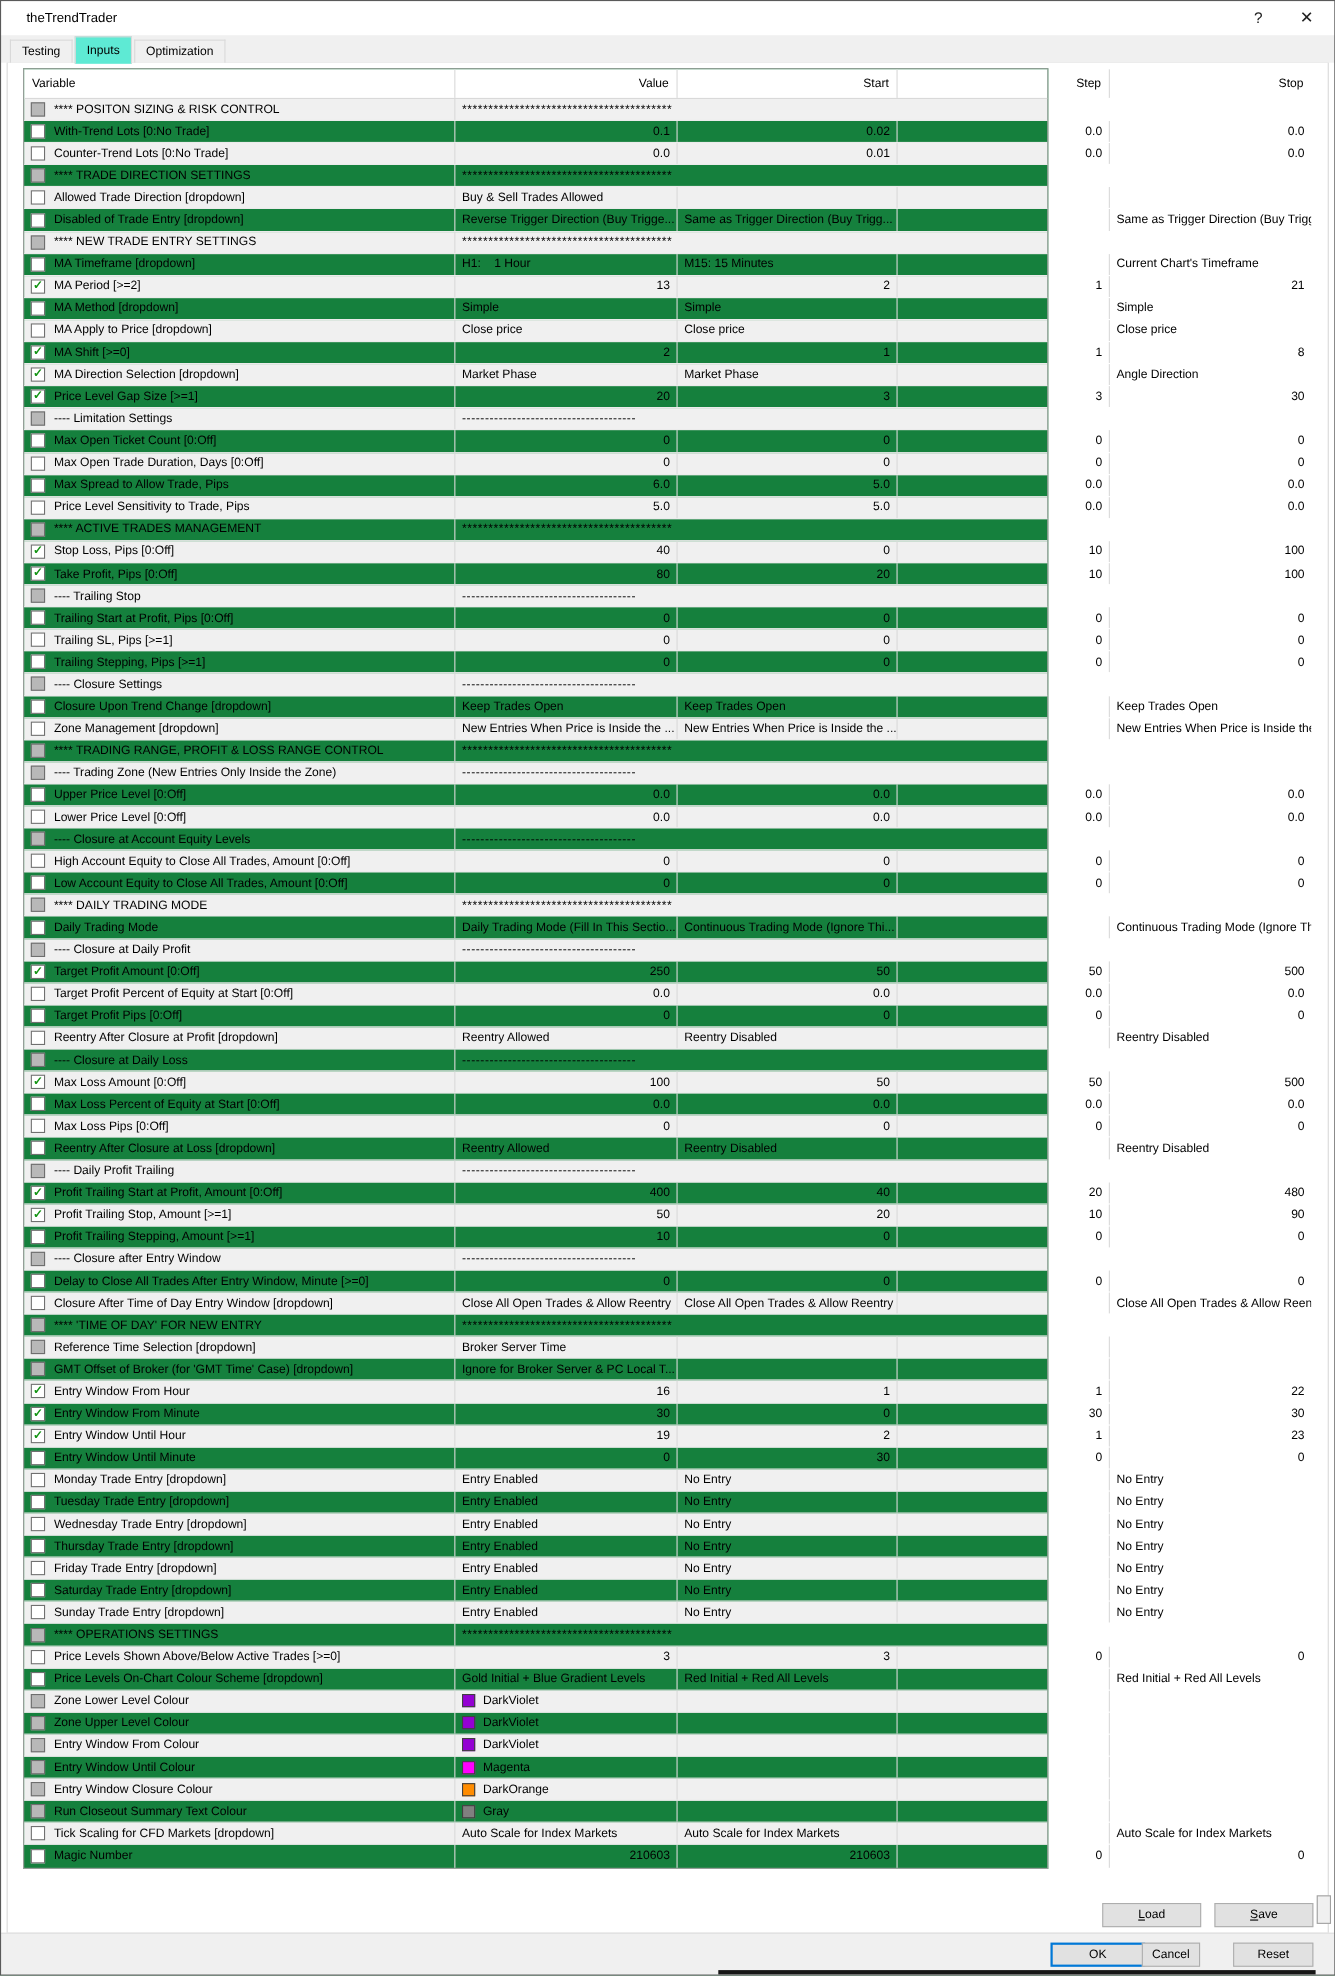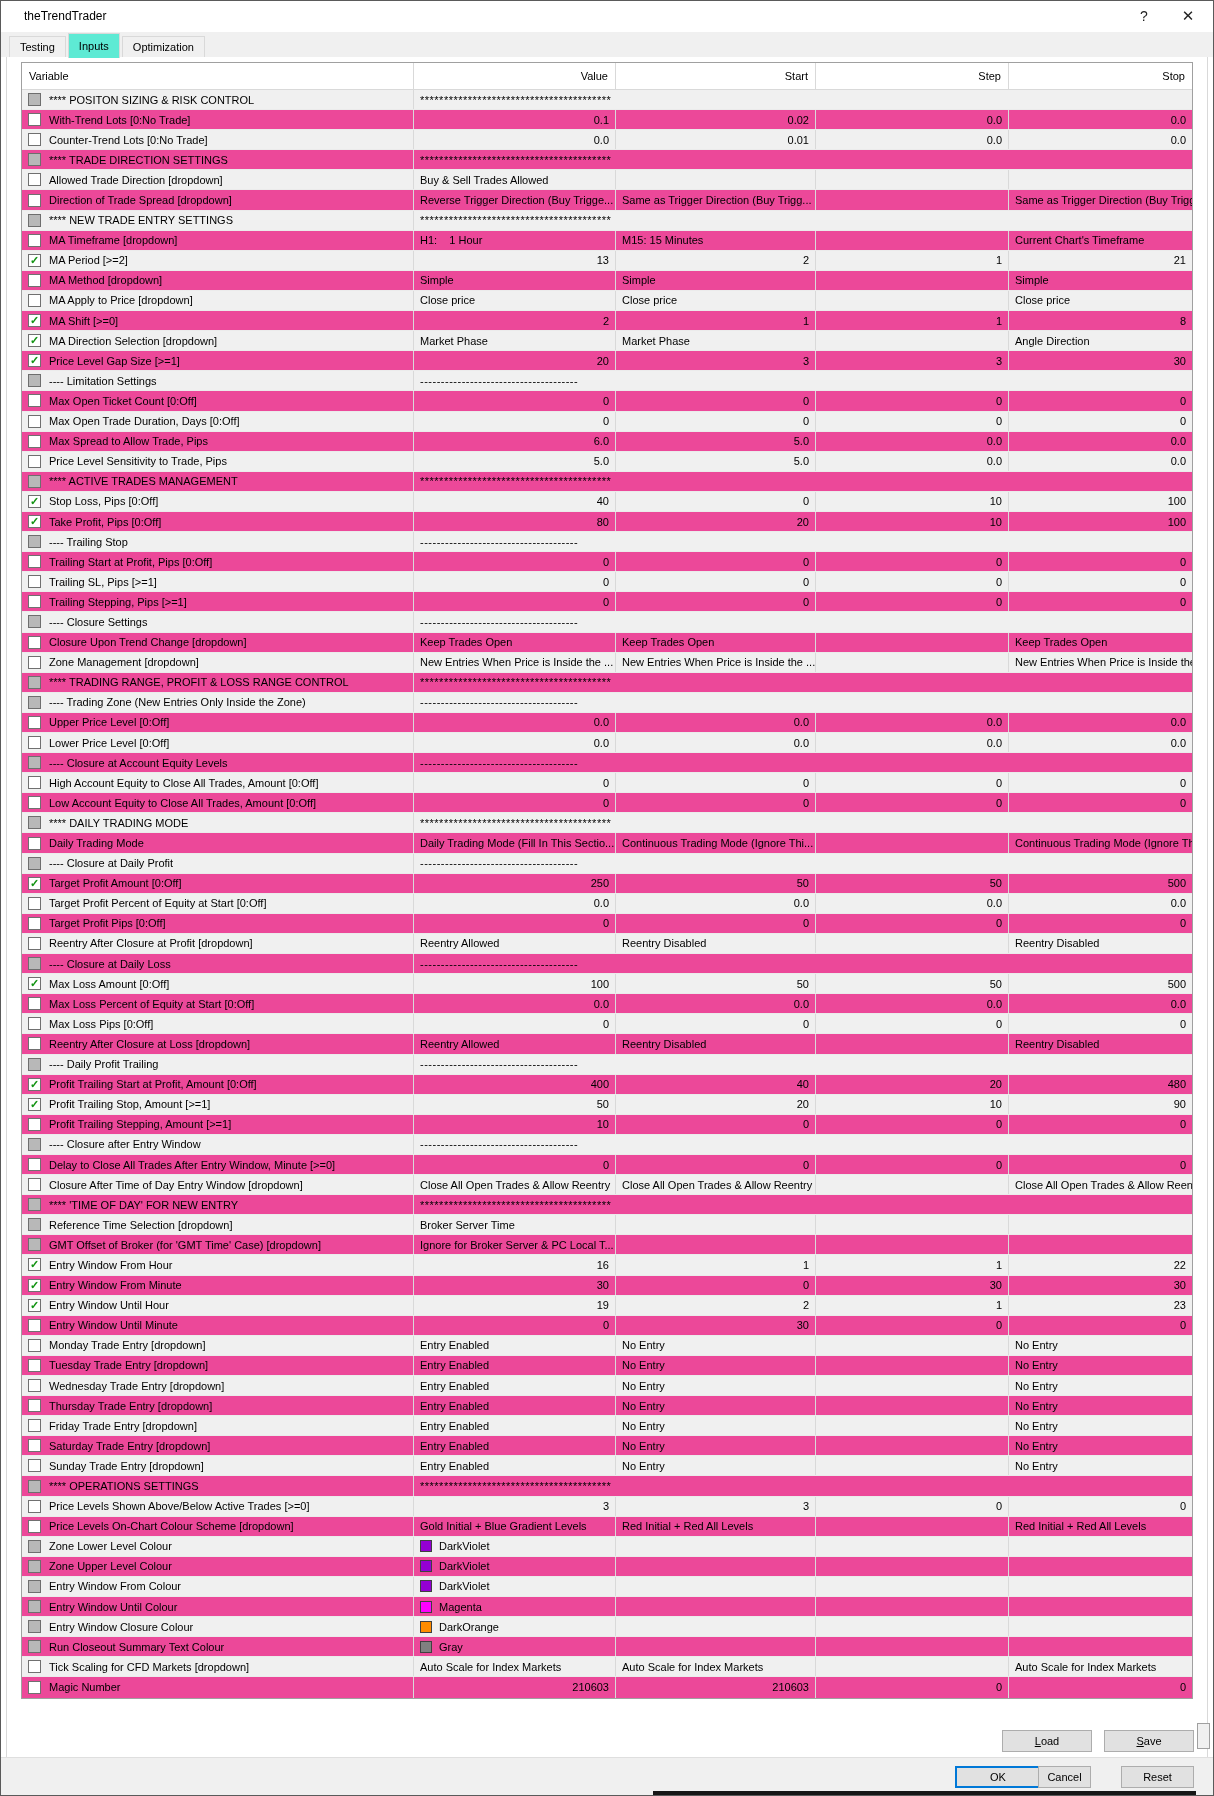--- a/index.html
+++ b/index.html
@@ -16,22 +16,22 @@
   
   .tabstrip{position:absolute;top:32px;left:0;right:0;height:25px;background:#f0f0f0;
             display:flex;align-items:flex-end;padding-left:9px;box-sizing:border-box;z-index:3}
   .tab{height:20px;line-height:20px;padding:0 10px;background:#f0f0f0;border:1px solid #d9d9d9;
        border-bottom:none;margin-right:2px;position:relative;cursor:default;white-space:pre}
   .tab.active{height:24px;line-height:24px;background:#5eead4;z-index:6;margin-bottom:-1px}
   
   .page{position:absolute;left:6px;top:56px;width:1202px;height:1702px;background:#fff;
         border:1px solid #d9d9d9;box-sizing:border-box;z-index:1}
   
-  .table{position:absolute;left:21px;top:62px;width:1172px;border:1px solid #a0a0a0;
-         background:#ec4899;box-sizing:border-box;z-index:2}
+  .table{position:absolute;left:21px;top:62px;width:932px;border:1px solid #a0a0a0;
+         background:#15803d;box-sizing:border-box;z-index:2}
   .hrow{display:grid;grid-template-columns:392px 202px 200px 193px 183px;height:26px;background:#fff;
         border-bottom:1px solid #d9d9d9}
   .hcell{display:flex;align-items:center;padding:0 7px;box-sizing:border-box;
          border-right:1px solid #d9d9d9;white-space:pre;overflow:hidden}
   .hcell:last-child{border-right:none}
   .hcell.num{justify-content:flex-end}
   .row{display:grid;grid-template-columns:392px 202px 200px 193px 183px;height:20.1px;
        border-bottom:1px solid #ebebeb;box-sizing:border-box}
   .row:last-child{border-bottom:none}
   .row:nth-child(odd){background:#f0f0f0}
@@ -111,21 +111,21 @@
         <div class="cell merged">****************************************</div>
       </div>
       <div class="row">
         <div class="cell varcell"><span class="cb unchecked"></span><span>Allowed Trade Direction [dropdown]</span></div>
         <div class="cell"><span>Buy &amp; Sell Trades Allowed</span></div>
         <div class="cell"><span></span></div>
         <div class="cell"><span></span></div>
         <div class="cell"><span></span></div>
       </div>
       <div class="row">
-        <div class="cell varcell"><span class="cb unchecked"></span><span>Direction of Trade Spread [dropdown]</span></div>
+        <div class="cell varcell"><span class="cb unchecked"></span><span>Disabled of Trade Entry [dropdown]</span></div>
         <div class="cell"><span>Reverse Trigger Direction (Buy Trigge...</span></div>
         <div class="cell"><span>Same as Trigger Direction (Buy Trigg...</span></div>
         <div class="cell"><span></span></div>
         <div class="cell"><span>Same as Trigger Direction (Buy Trigger...</span></div>
       </div>
       <div class="row">
         <div class="cell varcell"><span class="cb disabled"></span><span>**** NEW TRADE ENTRY SETTINGS</span></div>
         <div class="cell merged">****************************************</div>
       </div>
       <div class="row">

